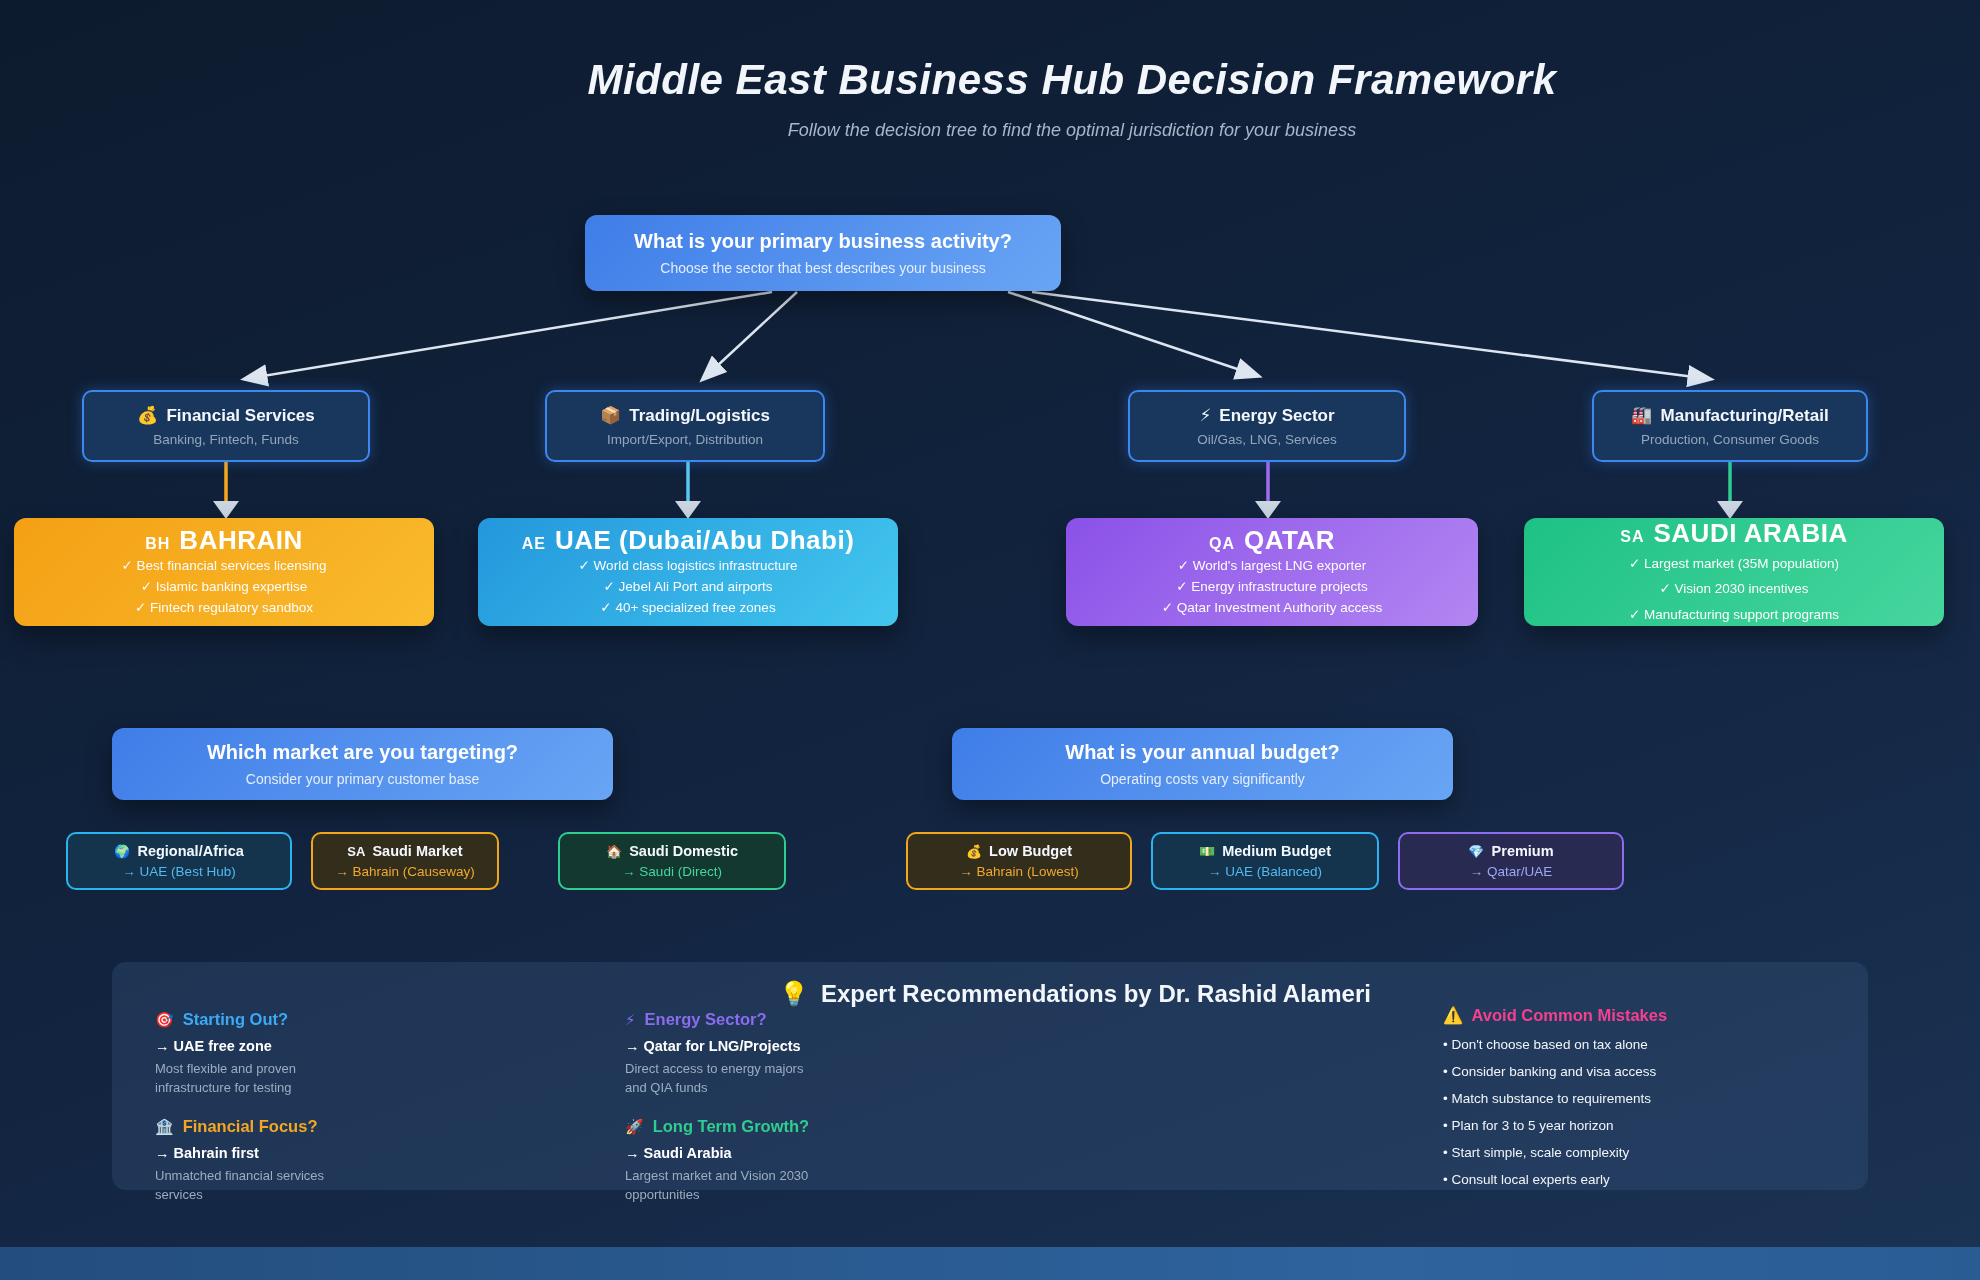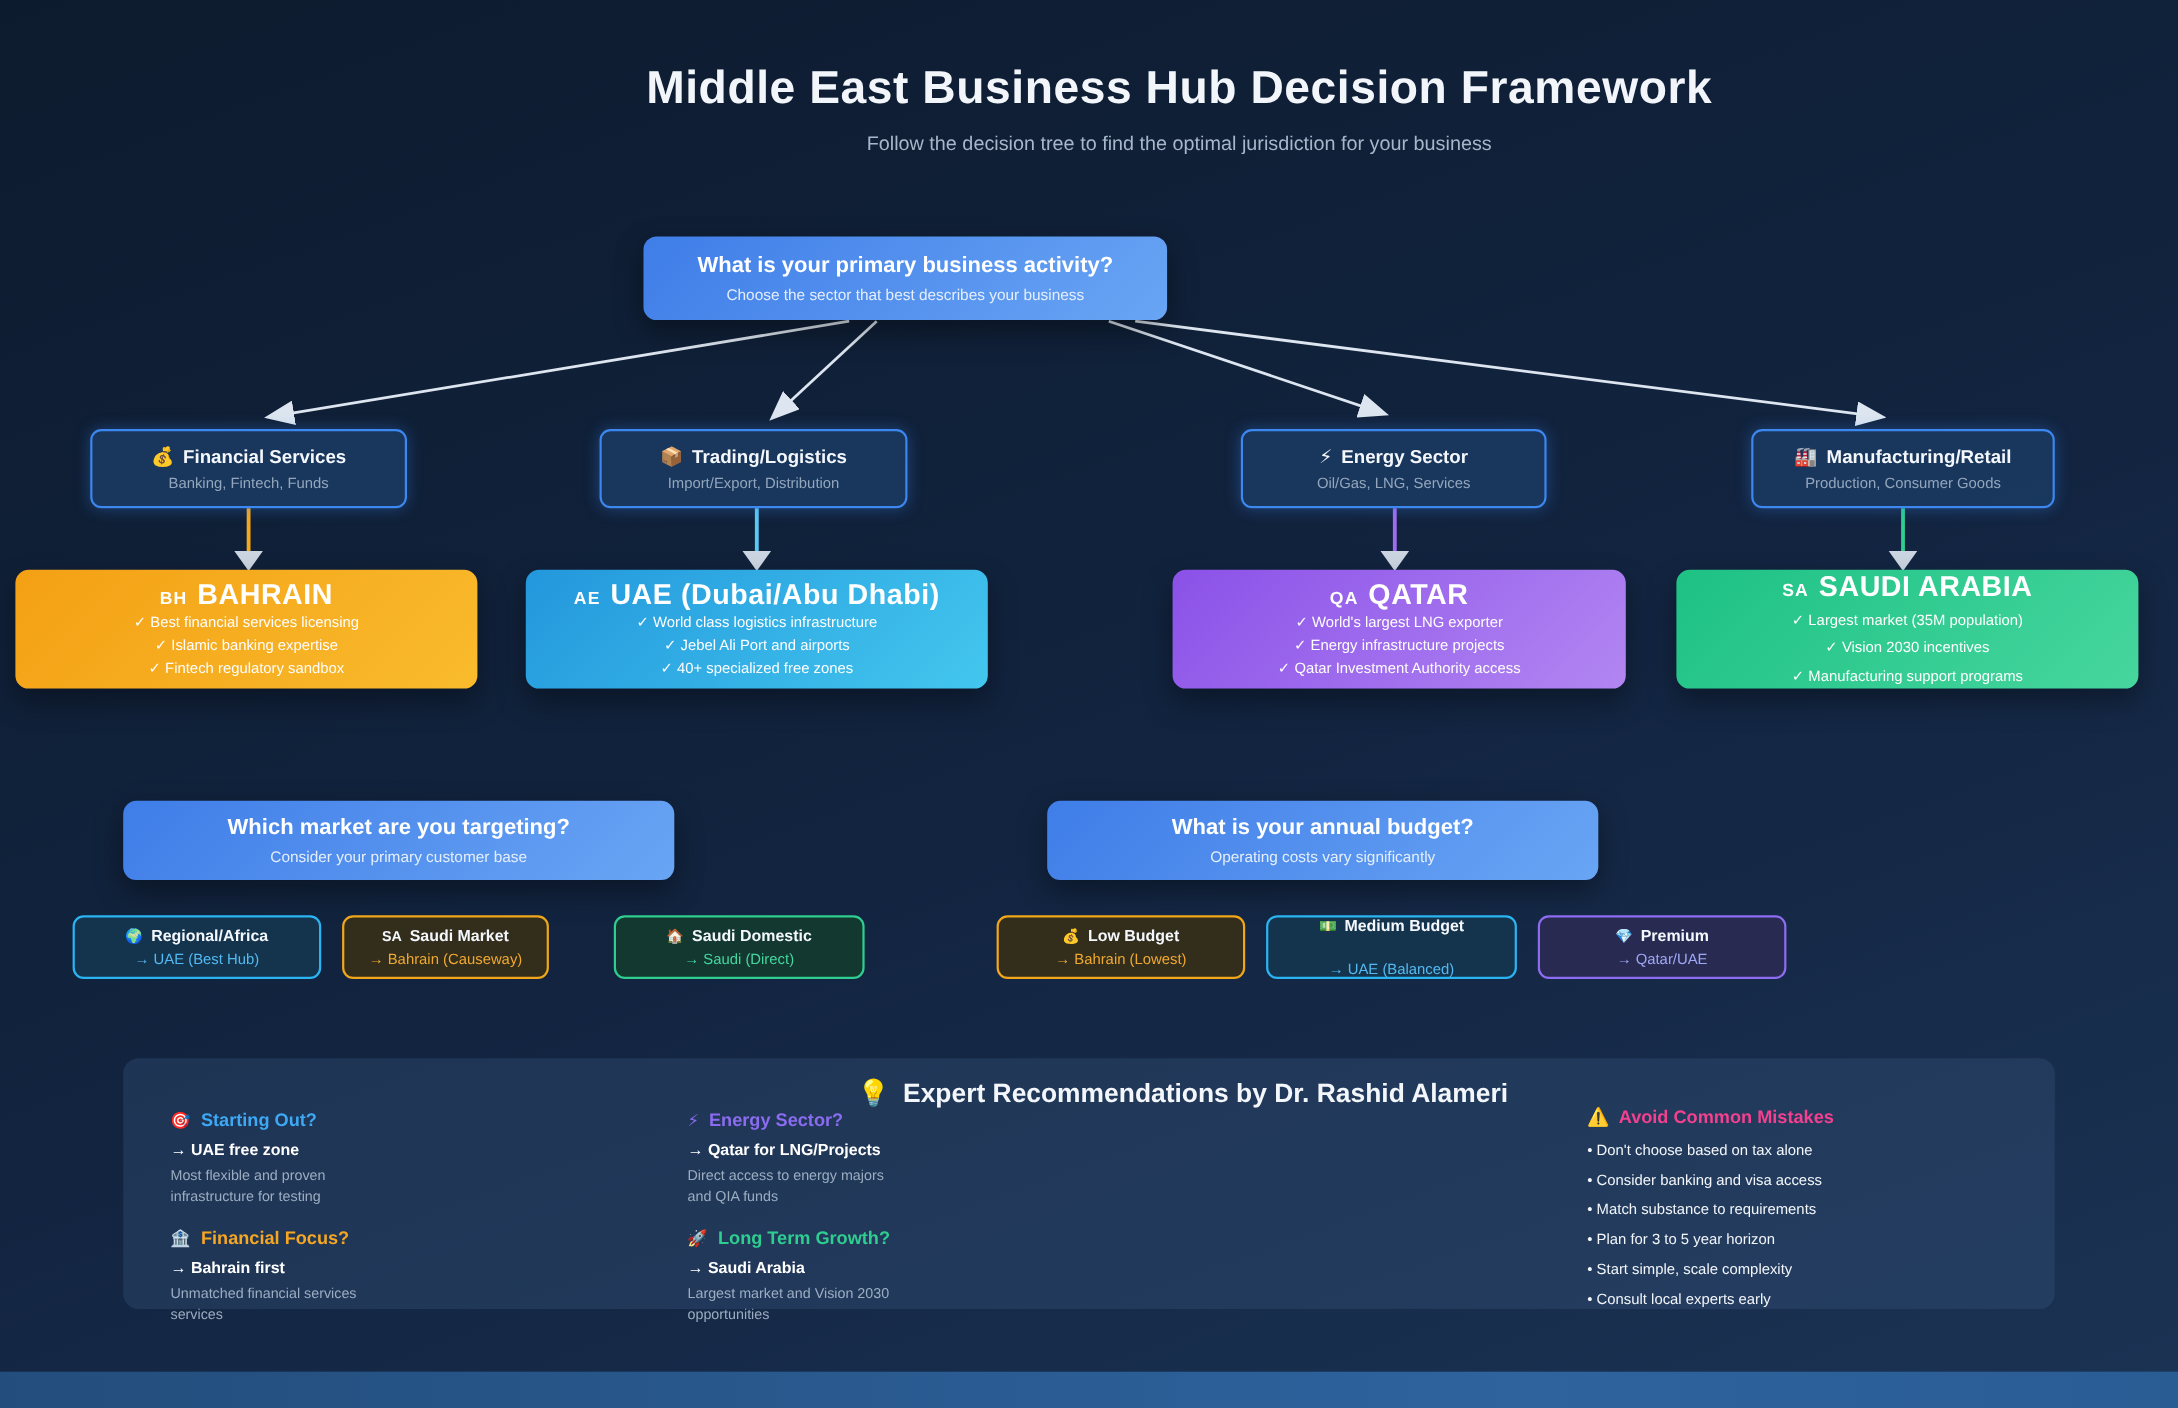--- a/index.html
+++ b/index.html
@@ -3,21 +3,21 @@
 <meta charset="utf-8">
 <style>
   html,body{margin:0;padding:0;background:#0c1828;}
   .stage{
     position:relative;width:1980px;height:1280px;overflow:hidden;
     font-family:"Liberation Sans","DejaVu Sans",sans-serif;
     background:linear-gradient(160deg,#0d1b2e 0%,#122440 55%,#1b3354 100%);
     color:#fff;
   }
   
-  .header{position:absolute;left:372px;top:56px;width:1400px;text-align:center;}
+  .header{position:absolute;left:372px;top:56px;width:1400px;text-align:center;font-style:italic;}
   .header h1{margin:0;font-size:42px;font-weight:bold;color:#f2f6fb;letter-spacing:.5px;}
   .header p{margin:16px 0 0 0;font-size:18px;color:#a7b6c8;}
   
   .qbox{
     position:absolute;border-radius:12px;display:flex;flex-direction:column;
     justify-content:center;align-items:center;gap:7px;text-align:center;
     background:linear-gradient(135deg,#3f7de8 0%,#69a5f4 100%);
     box-shadow:0 10px 26px rgba(0,0,0,.38);
   }
   .qbox .qtitle{font-size:20px;font-weight:bold;color:#fff;}
@@ -66,21 +66,21 @@
   .chip-orange{background:#332d1c;border:2px solid #f2a71b;}
   .chip-orange .cresult{color:#f0a930;}
   .chip-green{background:#13382f;border:2px solid #2fcd90;}
   .chip-green .cresult{color:#45d6a0;}
   .chip-purple{background:#282a52;border:2px solid #8d6cf2;}
   .chip-purple .cresult{color:#9fa8f5;}
   .chip.o0{left:66px;width:226px;}
   .chip.o1{left:311px;width:188px;}
   .chip.o2{left:558px;width:228px;}
   .chip.o3{left:906px;width:226px;}
-  .chip.o4{left:1151px;width:228px;justify-content:space-between;}
+  .chip.o4{left:1151px;width:228px;}
   .chip.o5{left:1398px;width:226px;}
   
   .panel{
     position:absolute;left:112px;top:962px;width:1756px;height:228px;
     background:rgba(58,90,130,.32);border-radius:14px;box-sizing:border-box;
   }
   .panel-title{
     margin:18px 0 0 0;text-align:center;padding-left:170px;
     font-size:24px;font-weight:bold;color:#f3f7fc;
   }

